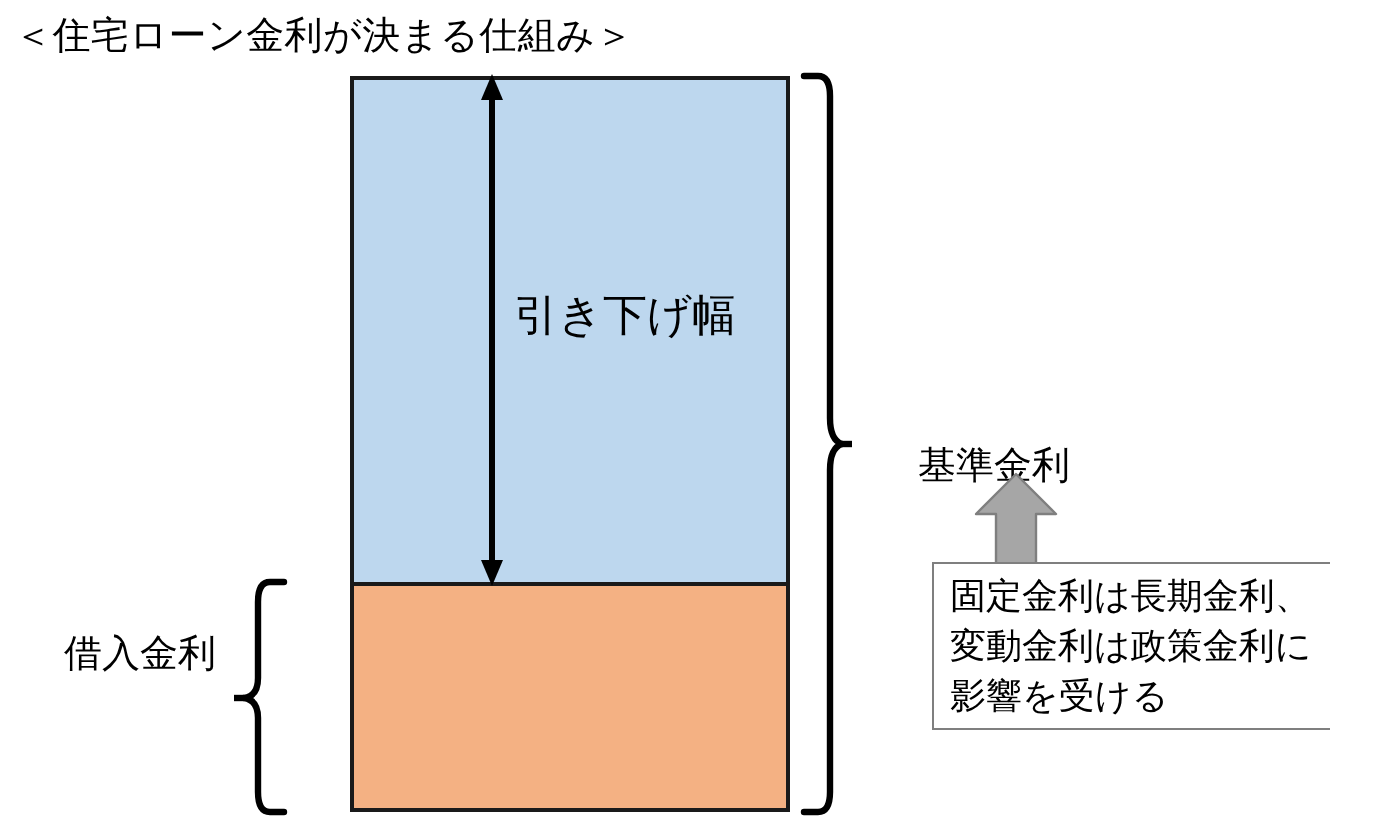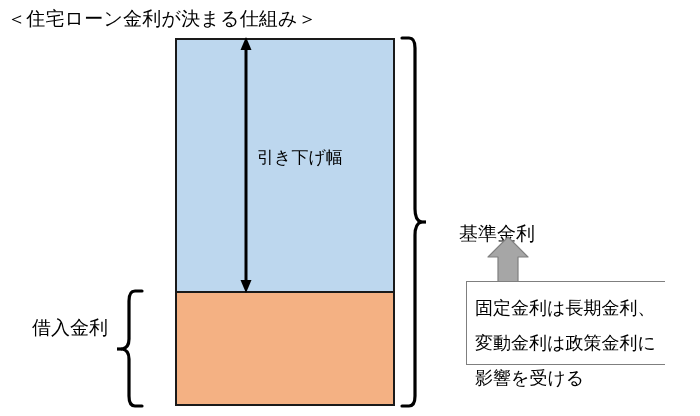--- a/index.html
+++ b/index.html
@@ -67,21 +67,21 @@
     left: 237px;
     top: 36px;
     width: 18px;
     height: 258px;
     pointer-events: none;
   }
   .dim-label {
     position: absolute;
     left: 257px;
     top: 145px;
-    font-size: 17px;
+    font-size: 22px;
     line-height: 26px;
     white-space: nowrap;
     color: #000;
     text-align: center;
   }
 
   
   .brace-right {
     position: absolute;
     left: 396px;
@@ -134,21 +134,20 @@
     box-sizing: border-box;
     border: 1px solid #7f7f7f;
     background: #ffffff;
     padding: 4px 0 0 8px;
   }
   .callout-line {
     font-size: 18px;
     line-height: 25px;
     white-space: nowrap;
     color: #000;
-    margin-top: 10px;
   }
 </style>
 </head>
 <body>
 
 <div id="canvas">
 
   <div class="title">＜住宅ローン金利が決まる仕組み＞</div>
 
   <div class="bar-wrap">

